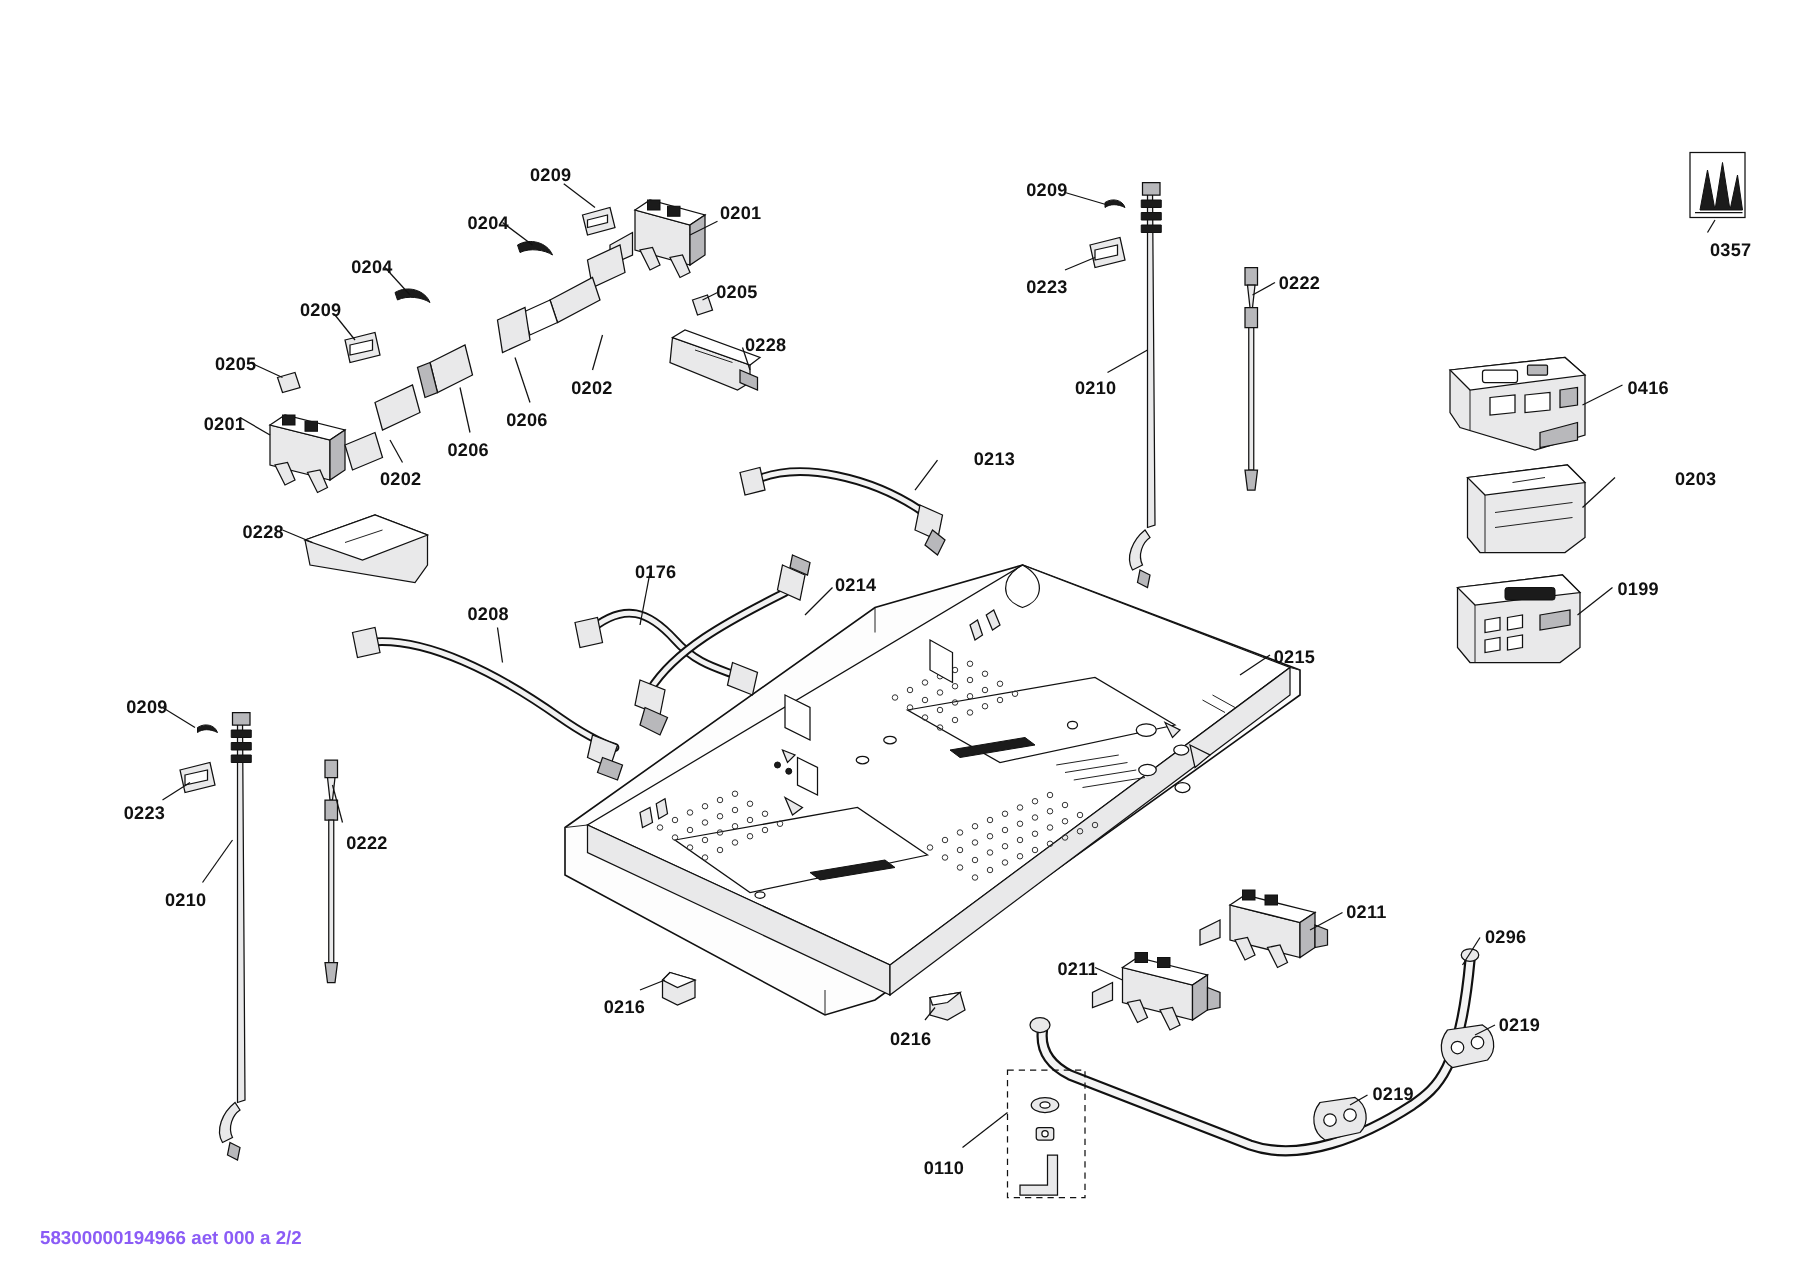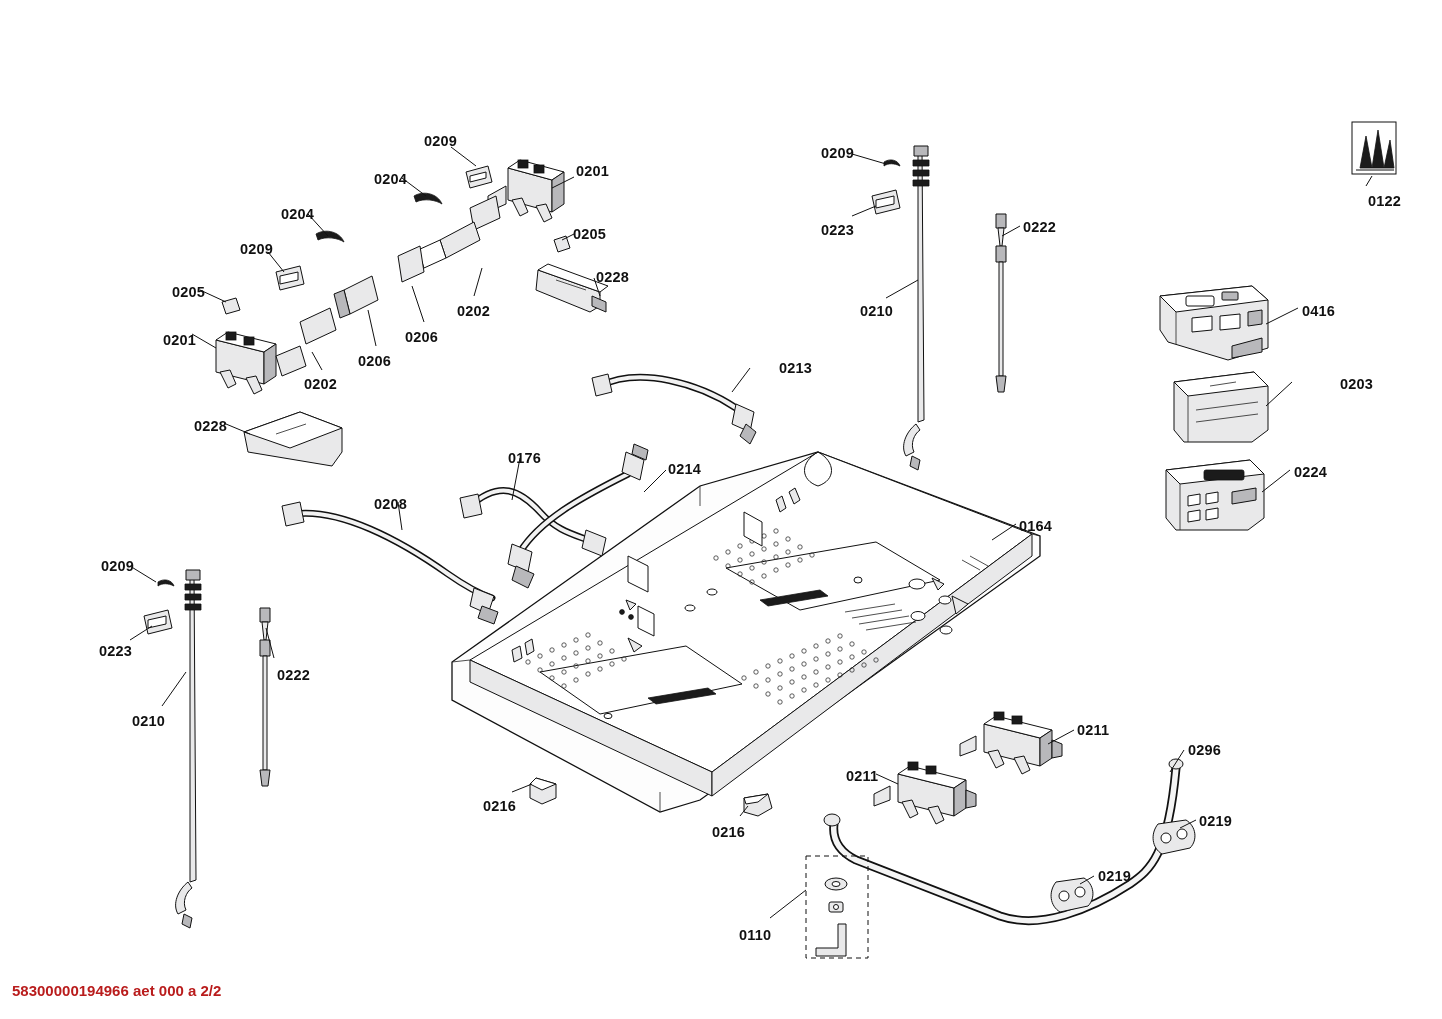--- a/index.html
+++ b/index.html
@@ -1,21 +1,21 @@
 <!DOCTYPE html>
 <html><head>
 <meta charset="utf-8">
 <style>
   html,body{margin:0;padding:0;background:#ffffff;}
   body{width:1442px;height:1019px;position:relative;overflow:hidden;
        font-family:"Liberation Sans",sans-serif;color:#000;}
   #stage{position:absolute;inset:0;text-align:right;}
   .lbl{position:absolute;font-size:14.5px;font-weight:700;letter-spacing:.2px;
        white-space:nowrap;color:#111;}
-  .footer{position:absolute;left:12px;top:982px;font-size:15px;font-weight:700;color:#b91c1c;}
+  .footer{position:absolute;left:32px;top:982px;font-size:15px;font-weight:700;color:#8b5cf6;}
   svg.art{position:absolute;left:0;top:0;width:1442px;height:1019px;overflow:visible;}
   .ln{stroke:#111;stroke-width:1;fill:none;}
   .thin{stroke:#222;stroke-width:.8;fill:none;}
   .fillw{fill:#ffffff;stroke:#111;stroke-width:1;}
   .fillg{fill:#e9e9ea;stroke:#111;stroke-width:1;}
   .filld{fill:#b8b8bb;stroke:#111;stroke-width:1;}
   .fillk{fill:#1b1b1b;stroke:#111;stroke-width:.8;}
   .dash{stroke:#111;stroke-width:1;fill:none;stroke-dasharray:5 4;}
   .dotg{fill:none;stroke:#333;stroke-width:.8;}
 </style>
@@ -437,35 +437,35 @@
   <div class="lbl" style="left:405px;top:329px">0206</div>
   <div class="lbl" style="left:163px;top:332px">0201</div>
   <div class="lbl" style="left:358px;top:353px">0206</div>
   <div class="lbl" style="left:304px;top:376px">0202</div>
   <div class="lbl" style="left:821px;top:145px">0209</div>
   <div class="lbl" style="left:821px;top:222px">0223</div>
   <div class="lbl" style="left:1023px;top:219px">0222</div>
   <div class="lbl" style="left:860px;top:303px">0210</div>
   <div class="lbl" style="left:1302px;top:303px">0416</div>
   <div class="lbl" style="left:1340px;top:376px">0203</div>
-  <div class="lbl" style="left:1294px;top:464px">0224</div>
+  <div class="lbl" style="left:1294px;top:464px">0199</div>
   <div class="lbl" style="left:779px;top:360px">0213</div>
   <div class="lbl" style="left:194px;top:418px">0228</div>
   <div class="lbl" style="left:508px;top:450px">0176</div>
   <div class="lbl" style="left:668px;top:461px">0214</div>
-  <div class="lbl" style="left:374px;top:496px">0208</div>
-  <div class="lbl" style="left:1019px;top:518px">0164</div>
+  <div class="lbl" style="left:374px;top:484px">0208</div>
+  <div class="lbl" style="left:1019px;top:518px">0215</div>
   <div class="lbl" style="left:101px;top:558px">0209</div>
   <div class="lbl" style="left:99px;top:643px">0223</div>
   <div class="lbl" style="left:277px;top:667px">0222</div>
   <div class="lbl" style="left:132px;top:713px">0210</div>
   <div class="lbl" style="left:1077px;top:722px">0211</div>
   <div class="lbl" style="left:1188px;top:742px">0296</div>
   <div class="lbl" style="left:846px;top:768px">0211</div>
   <div class="lbl" style="left:483px;top:798px">0216</div>
   <div class="lbl" style="left:712px;top:824px">0216</div>
   <div class="lbl" style="left:1199px;top:813px">0219</div>
   <div class="lbl" style="left:1098px;top:868px">0219</div>
   <div class="lbl" style="left:739px;top:927px">0110</div>
-  <div class="lbl" style="left:1368px;top:193px">0122</div>
+  <div class="lbl" style="left:1368px;top:193px">0357</div>
 
   <div class="footer">58300000194966 aet 000 a 2/2</div>
 </div>
 
 </body></html>

